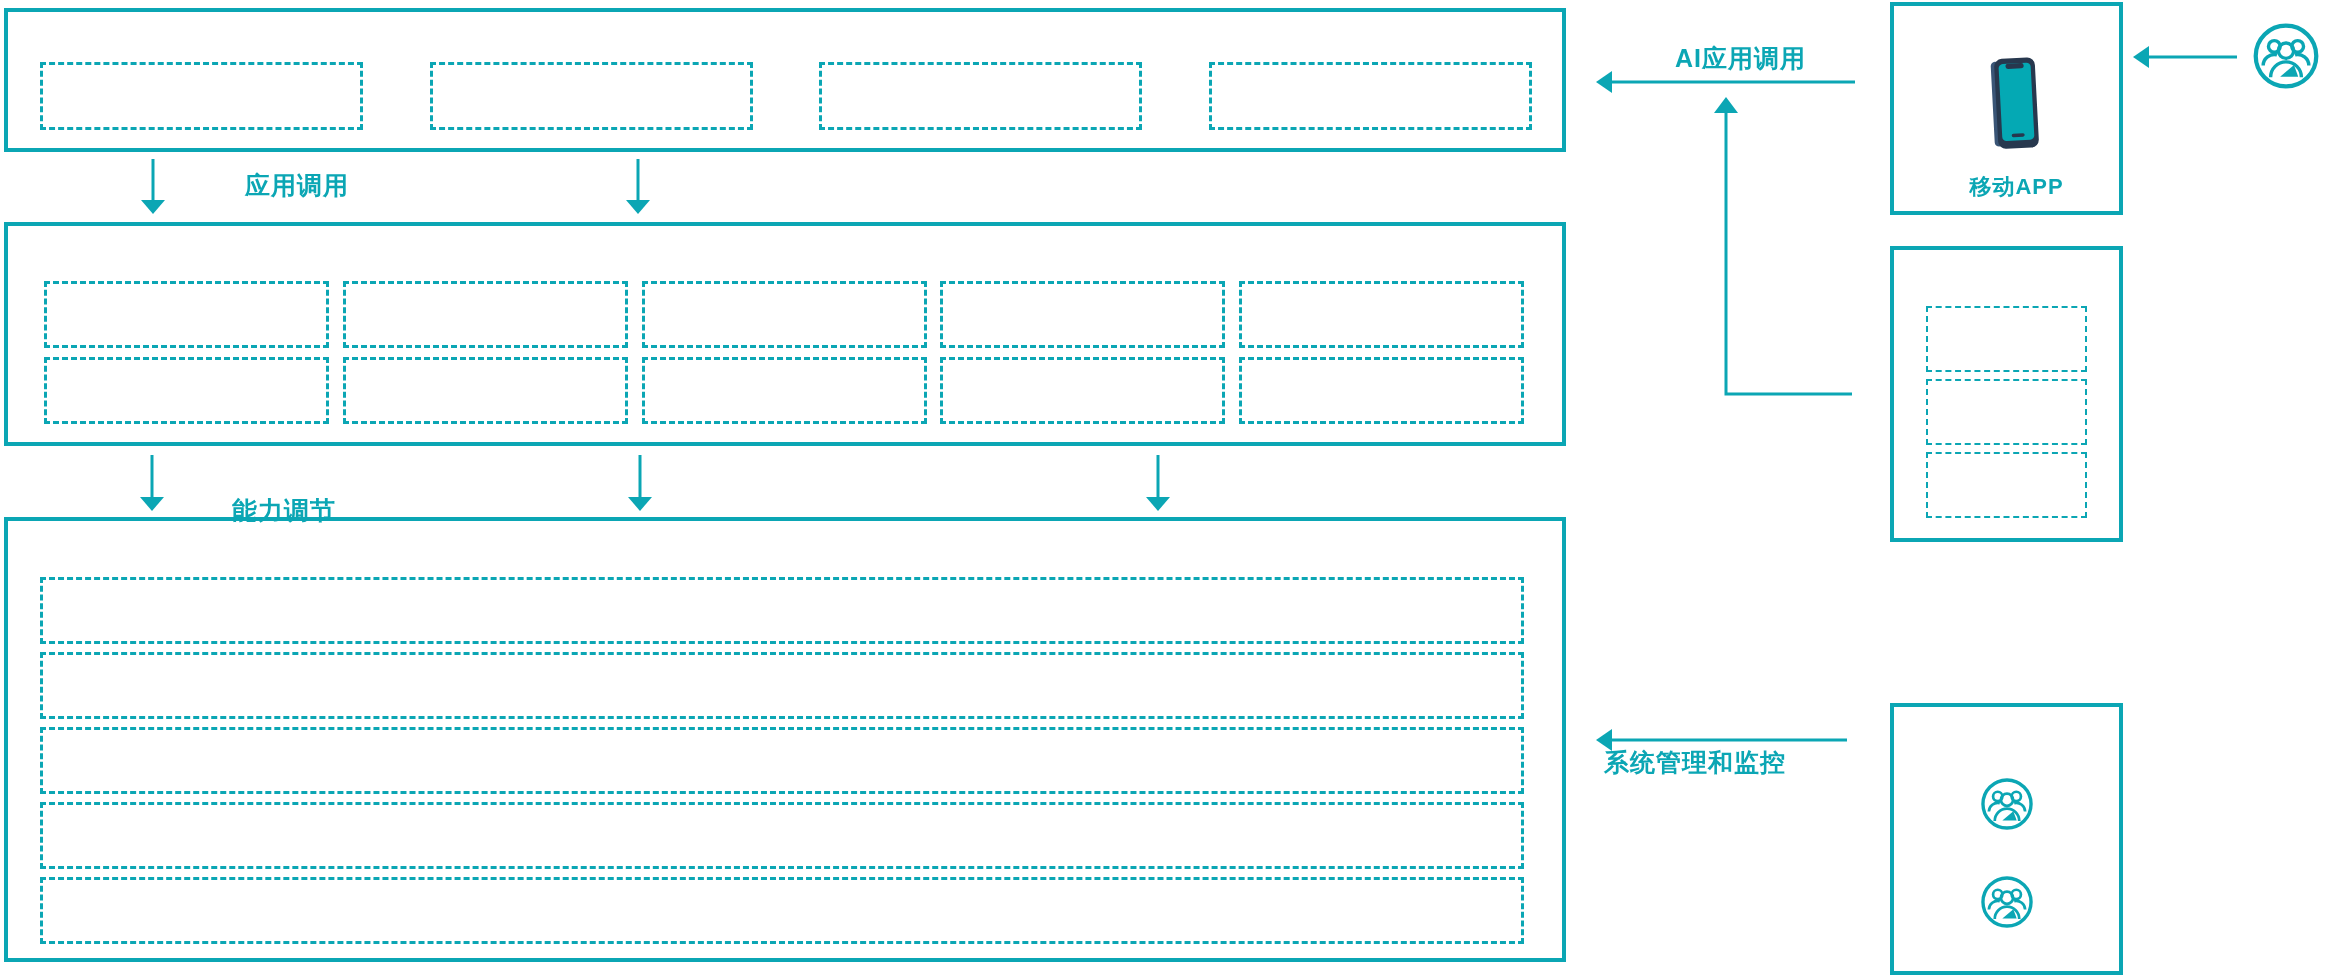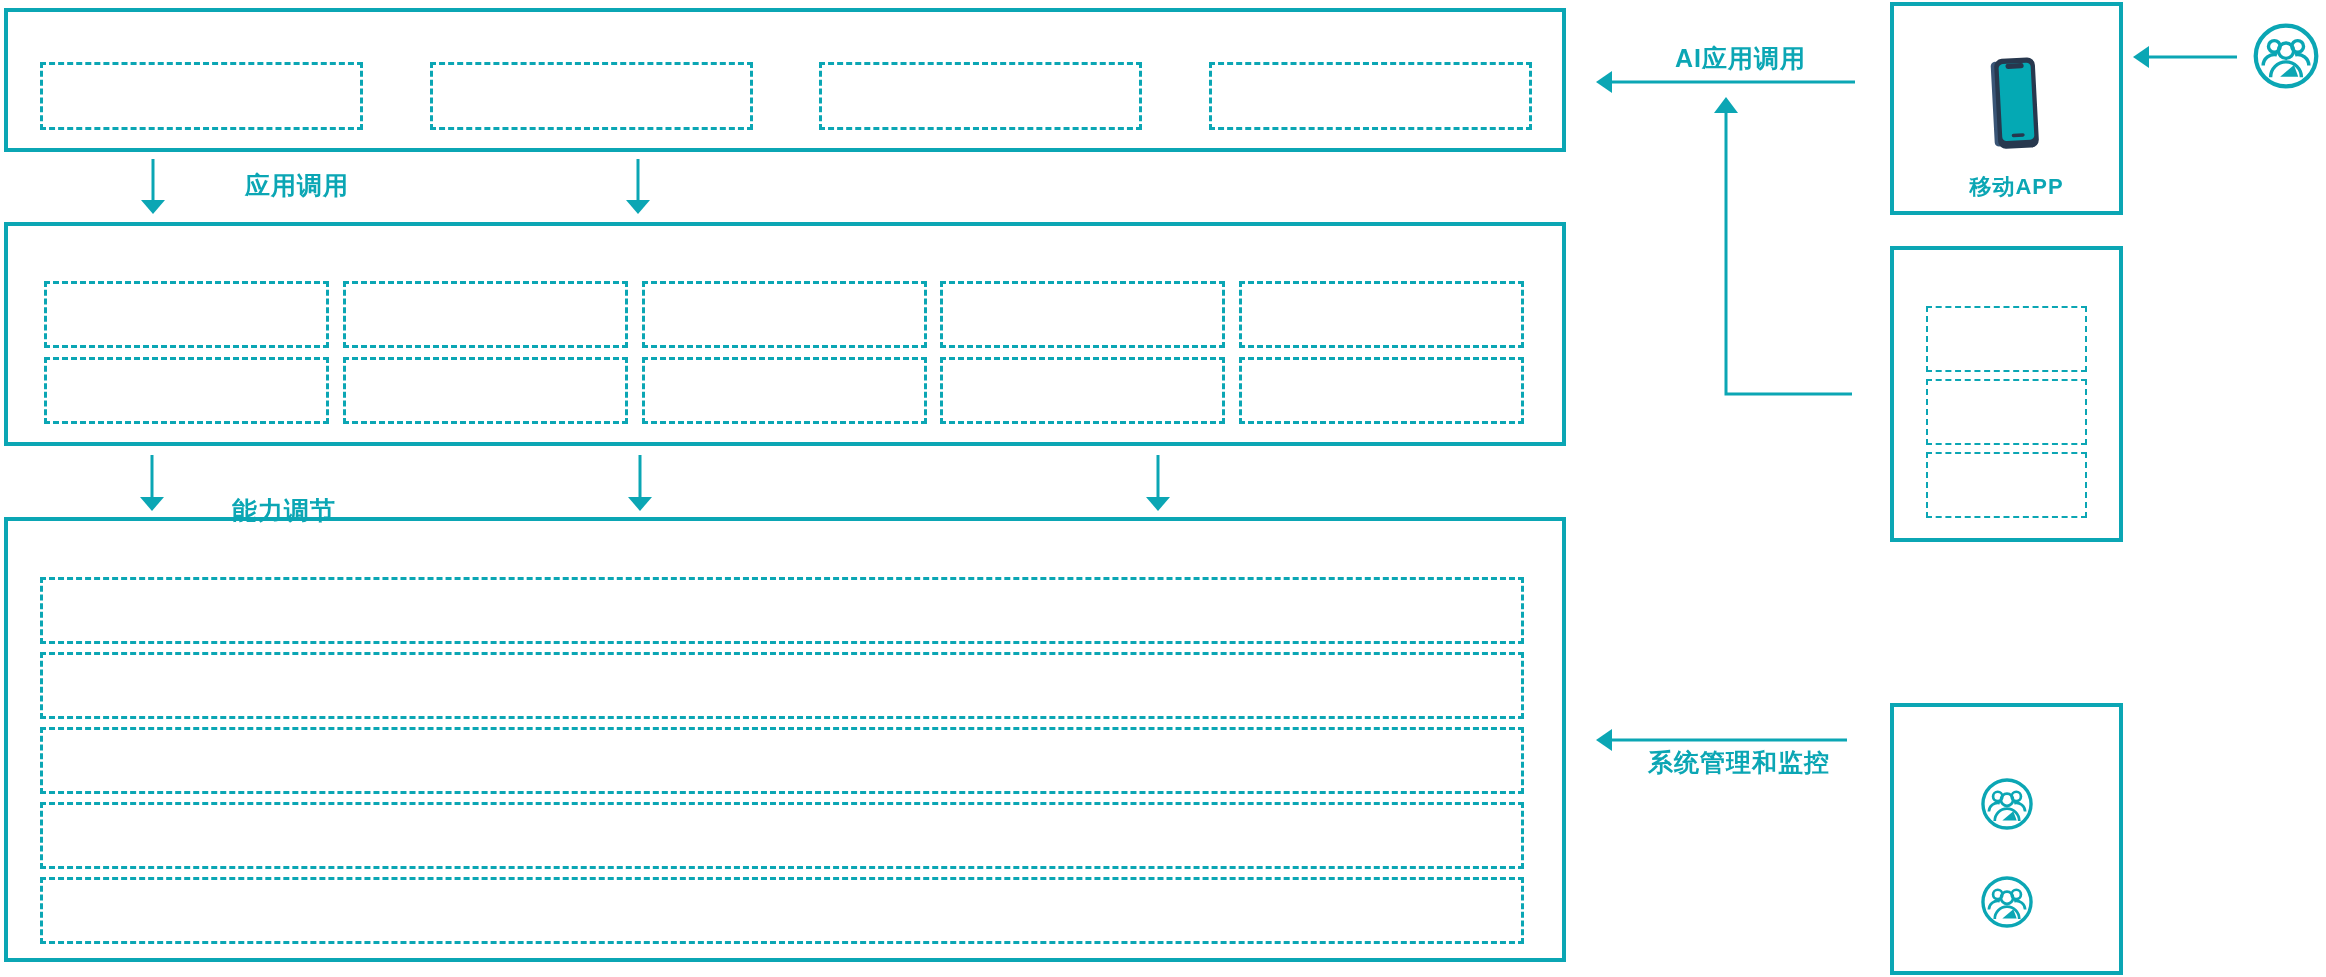--- a/index.html
+++ b/index.html
@@ -35,21 +35,21 @@
   .r2 .ph { width:100%; height:66px; border-width:2px; }
   .r3 { left:1890px; top:703px; width:233px; height:272px;
         display:flex; flex-direction:column; align-items:center; padding-top:70px; gap:44px; }
 
   
   .lbl { position:absolute; color:var(--accent); font-weight:bold; font-size:25px;
          line-height:1.1; white-space:nowrap; letter-spacing:1px; }
   .lbl-app  { left:245px;  top:172px; }
   .lbl-cap  { left:232px;  top:469px;margin-top:28px; }
   .lbl-ai   { left:1675px; top:45px;  }
-  .lbl-sys  { left:1648px; top:749px; }
+  .lbl-sys  { left:1604px; top:749px; }
   .lbl-mob  { position:static; margin-top:20px; color:var(--accent);
               font-weight:bold; font-size:22px; letter-spacing:1px; }
 
   
   .phone-svg { width:52px; height:96px; margin-top:50px; transform:rotate(-3deg); }
   .users-svg { width:54px; height:54px; display:block; }
   .users-top { position:absolute; left:2252px; top:22px; width:68px; height:68px; }
   .users-top .users-svg { width:68px; height:68px; }
 
   

